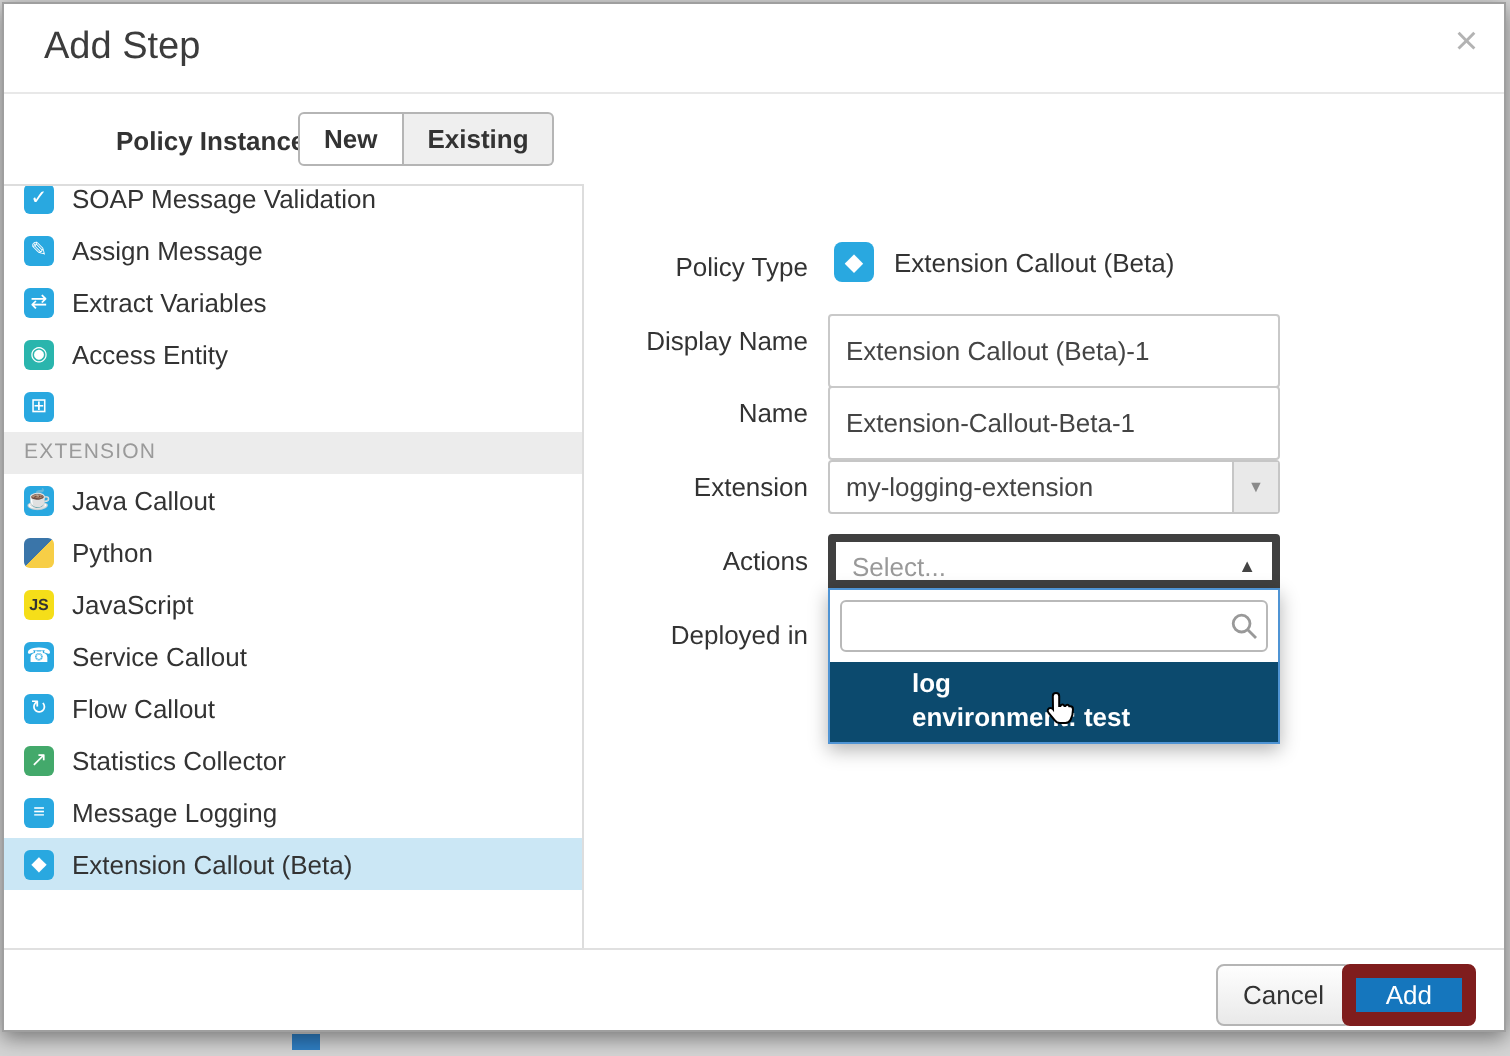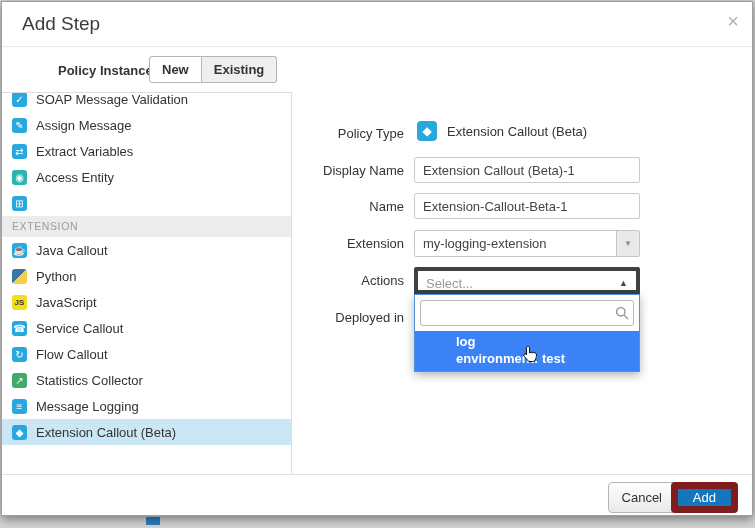--- a/index.html
+++ b/index.html
@@ -42,21 +42,21 @@
   .sect { height:21px; background:#ececec; color:#9a9a9a; font-size:10.5px; letter-spacing:.6px; line-height:21px; padding:0 10px; }
 
   
   .flabel { position:absolute; left:297px; width:105px; text-align:right; font-size:13px; color:#333; white-space:nowrap; }
   .lbl-ptype { top:124px; } .lbl-dname { top:161px; } .lbl-name { top:197px; }
   .lbl-ext { top:234px; } .lbl-actions { top:271px; } .lbl-deployed { top:308px; }
 
   .ptype-val { position:absolute; left:415px; top:118px; height:22px; display:flex; align-items:center; gap:10px; font-size:13px; color:#333; }
   .ptype-icon { width:20px; height:20px; border-radius:4px; color:#fff; font-size:12px; line-height:20px; text-align:center; }
 
-  .tinput { position:absolute; left:412px; width:226px; height:26px; border:1px solid #c9c9c9; border-radius:2px; padding:0 8px; font-size:13px; color:#444; font-family:"Liberation Sans", sans-serif; background:#fff; outline:none; }
+  .tinput { position:absolute; left:412px; width:226px; height:37px; border:1px solid #c9c9c9; border-radius:2px; padding:0 8px; font-size:13px; color:#444; font-family:"Liberation Sans", sans-serif; background:#fff; outline:none; }
   .in-dname { top:155px; } .in-name { top:191px; }
 
   .sel { position:absolute; left:412px; top:228px; width:226px; height:27px; border:1px solid #c6c6c6; border-radius:2px; background:#fff; cursor:pointer; }
   .sel-value { position:absolute; left:8px; top:5px; font-size:13px; color:#444; }
   .sel-btn { position:absolute; right:0; top:0; bottom:0; width:23px; background:#e9e9e9; border-left:1px solid #c6c6c6; text-align:center; color:#8a8a8a; font-size:8px; line-height:25px; }
 
   .combo { position:absolute; left:412px; top:265px; width:226px; height:27px; border:4px solid #404040; border-radius:2px 2px 0 0; background:#fff; cursor:pointer; }
   .combo-value { position:absolute; left:8px; top:5px; font-size:13px; color:#999; }
   .combo-arrow { position:absolute; right:8px; top:7px; font-size:9px; color:#444; }
 
@@ -185,21 +185,21 @@
   </div>
 
   <div class="panel" style="border-color: rgb(79, 148, 212);">
     <div class="search-wrap">
       <input class="search-input" type="text" value="" style="">
       <svg class="search-icon" width="14" height="14" viewBox="0 0 14 14">
         <circle cx="5.8" cy="5.8" r="4.2" fill="none" stroke="#999" stroke-width="1.4"></circle>
         <line x1="9" y1="9" x2="13" y2="13" stroke="#999" stroke-width="1.4"></line>
       </svg>
     </div>
-    <div class="option" style="background: #3b82f6; padding-left: 41px;">
+    <div class="option" style="background: #0c4a6e; padding-left: 41px;">
       <div class="option-name">log</div>
       <div class="option-detail">environment: test</div>
     </div>
   </div>
 
   <svg class="cursor-svg" width="18" height="20" viewBox="0 0 18 20">
     <path d="M6 1.5c1 0 1.6.7 1.6 1.6V8h.6c.5-1 1.6-1 2 0h.5c.5-.8 1.5-.8 1.9.1h.5c.9 0 1.4.7 1.4 1.6 0 2.4-.6 4-1.2 5.2-.5 1-1.5 1.6-2.6 1.6H8c-1 0-2-.5-2.6-1.3L2.2 11.3c-.8-1-.2-2.3 1-2.3.5 0 1 .2 1.3.6l-.1-6.5C4.4 2.2 5 1.5 6 1.5Z" fill="#ffffff" stroke="#000000" stroke-width="1"></path>
   </svg>
 
   <div class="footer">

